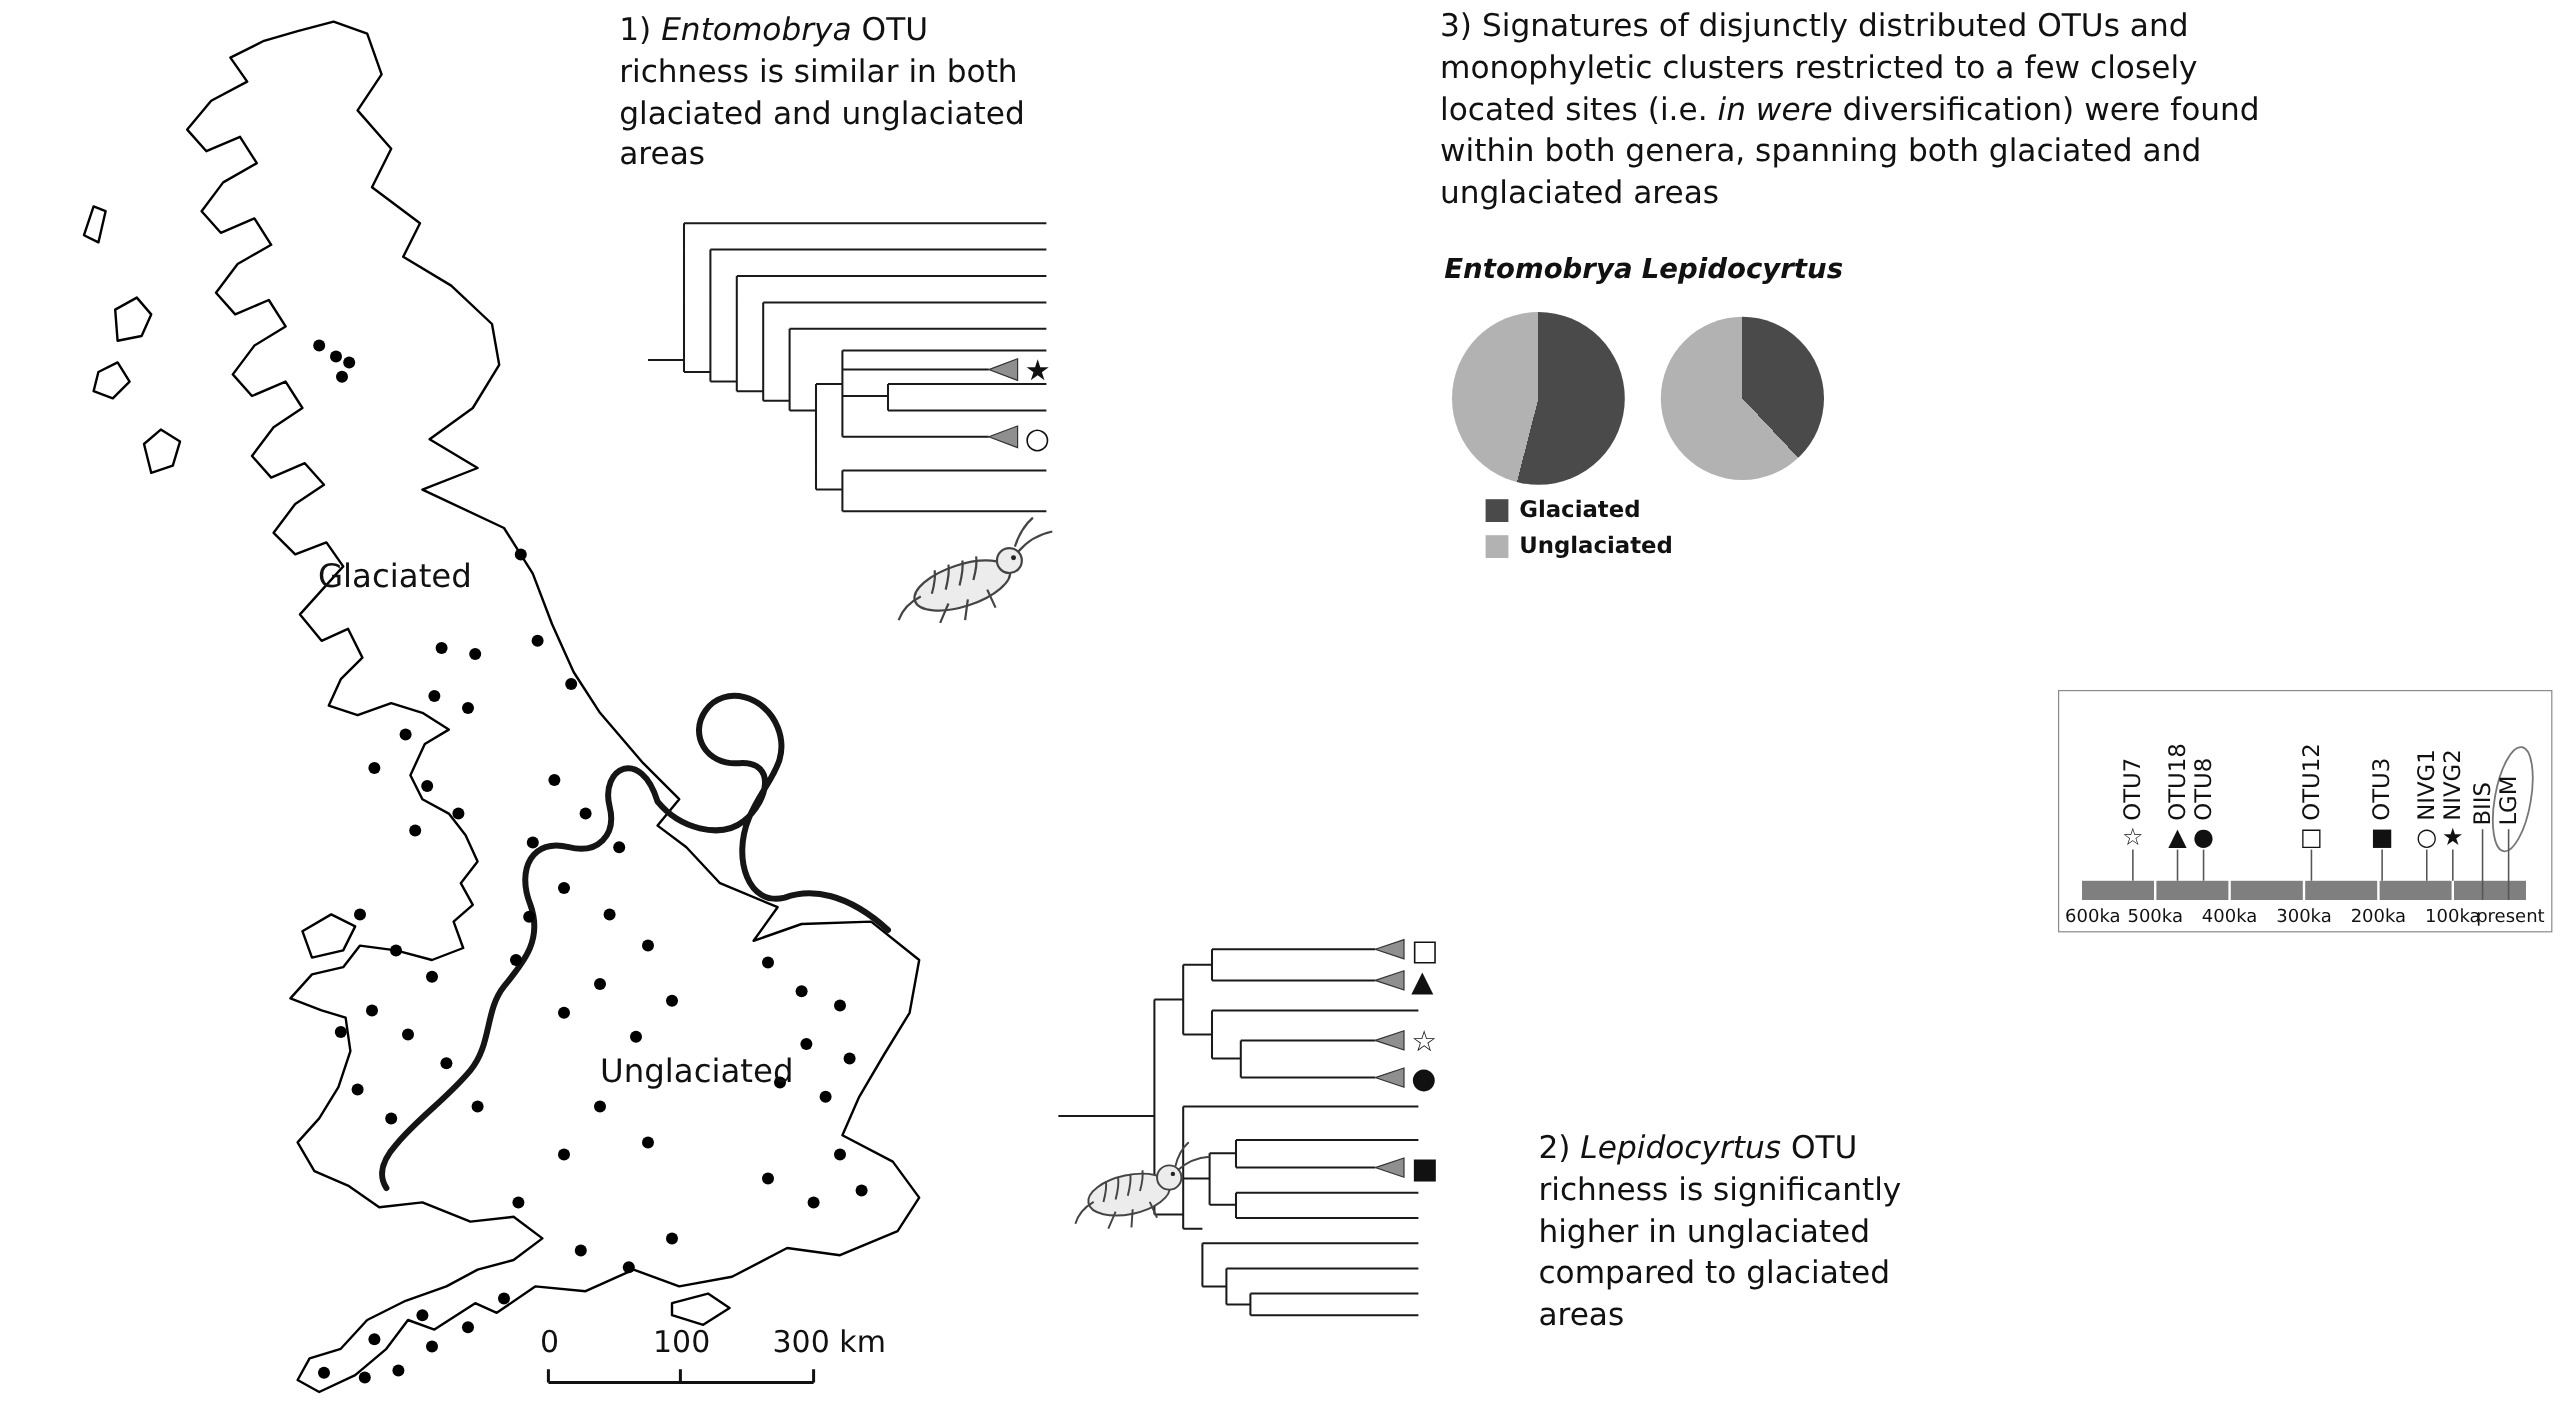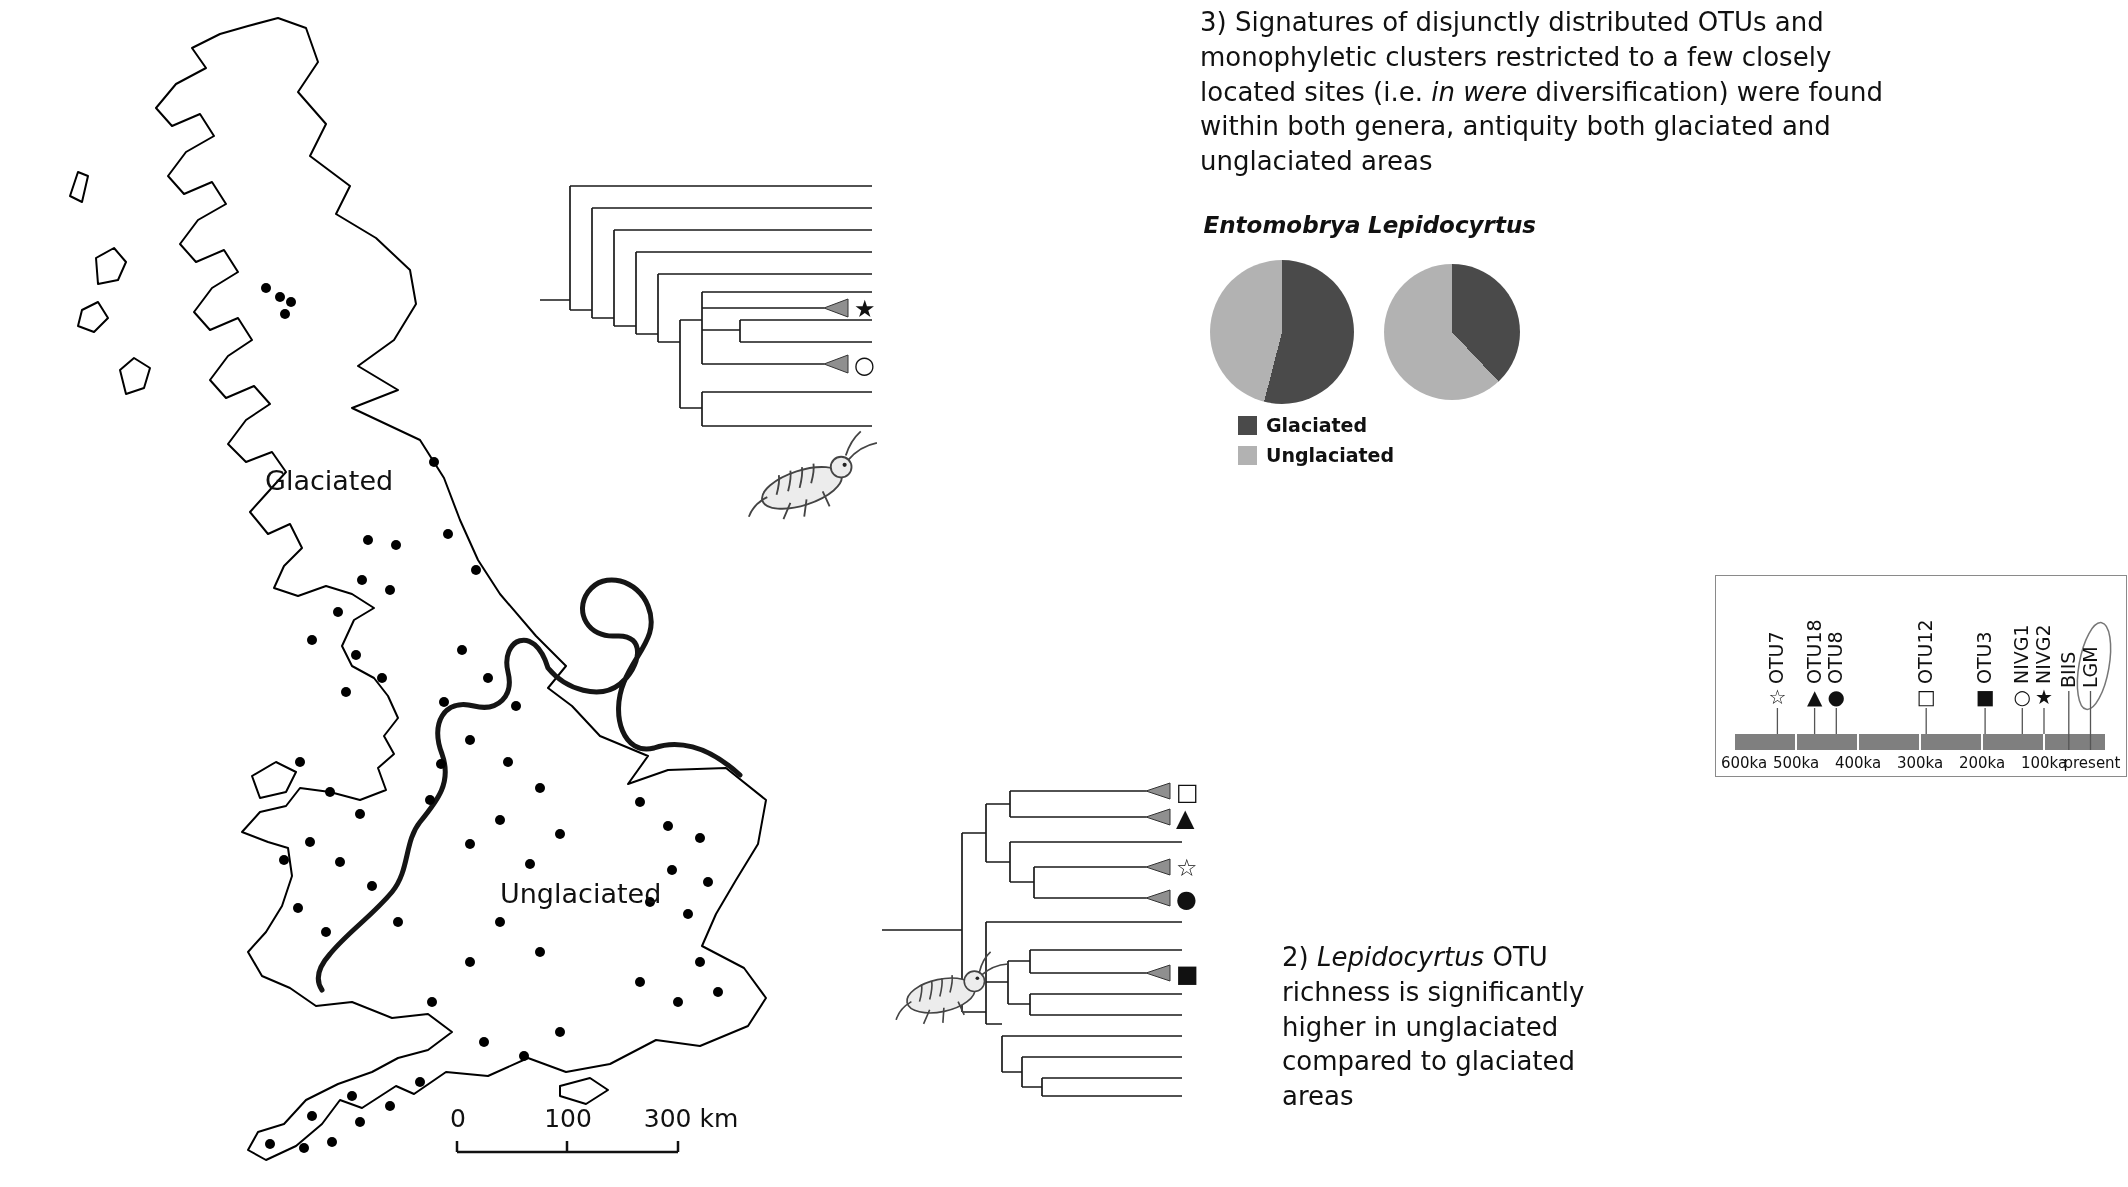--- a/index.html
+++ b/index.html
@@ -123,23 +123,26 @@
   <div class="scale-label" style="left:448px;top:1104px;width:20px">0</div>
   <div class="scale-label" style="left:540px;top:1104px;width:56px">100</div>
   <div class="scale-label" style="left:636px;top:1104px;width:110px">300 km</div>
   <svg style="left:450px;top:1138px" width="240" height="22" viewBox="0 0 240 22">
     <line x1="7" y1="14" x2="228" y2="14" stroke="#111" stroke-width="2.5"></line>
     <line x1="7" y1="3" x2="7" y2="14" stroke="#111" stroke-width="2.5"></line>
     <line x1="117" y1="3" x2="117" y2="14" stroke="#111" stroke-width="2.5"></line>
     <line x1="228" y1="3" x2="228" y2="14" stroke="#111" stroke-width="2.5"></line>
   </svg>
 
+  <div class="note" style="left:516px;top:8px;width:368px">
+    <span>1) </span><i>Entomobrya</i><span> OTU richness is similar in both glaciated and unglaciated areas</span>
+  </div>
 
   <div class="note" style="left:1200px;top:5px;width:700px">
-    <span>3) Signatures of disjunctly distributed OTUs and monophyletic clusters restricted to a few closely located sites (i.e. </span><i>in were</i><span> diversification) were found within both genera, antiquity both glaciated and unglaciated areas</span>
+    <span>3) Signatures of disjunctly distributed OTUs and monophyletic clusters restricted to a few closely located sites (i.e. </span><i>in were</i><span> diversification) were found within both genera, spanning both glaciated and unglaciated areas</span>
   </div>
 
 
   <div class="note" style="left:1282px;top:940px;width:360px">
     <span>2) </span><i>Lepidocyrtus</i><span> OTU richness is significantly higher in unglaciated compared to glaciated areas</span>
   </div>
 
   <svg class="tree" style="left:540px;top:170px" width="400" height="290" viewBox="0 0 400 290">
     <path d="M0,130 H30 M30,16 V140 M30,16 H332 M30,140 H52 M52,38 V148 M52,38 H332 M52,148 H74 M74,60 V156 M74,60 H332 M74,156 H96 M96,82 V164 M96,82 H332 M96,164 H118 M118,104 V172 M118,104 H332 M118,172 H140 M140,150 V238 M140,150 H162 M162,122 V194 M162,122 H332 M162,138 H284 M162,160 H200 M200,150 V172 M200,150 H332 M200,172 H332 M162,194 H284 M140,238 H162 M162,222 V256 M162,222 H332 M162,256 H332"></path>
     <polygon class="wedge" points="284,138 308,129 308,147"></polygon>

